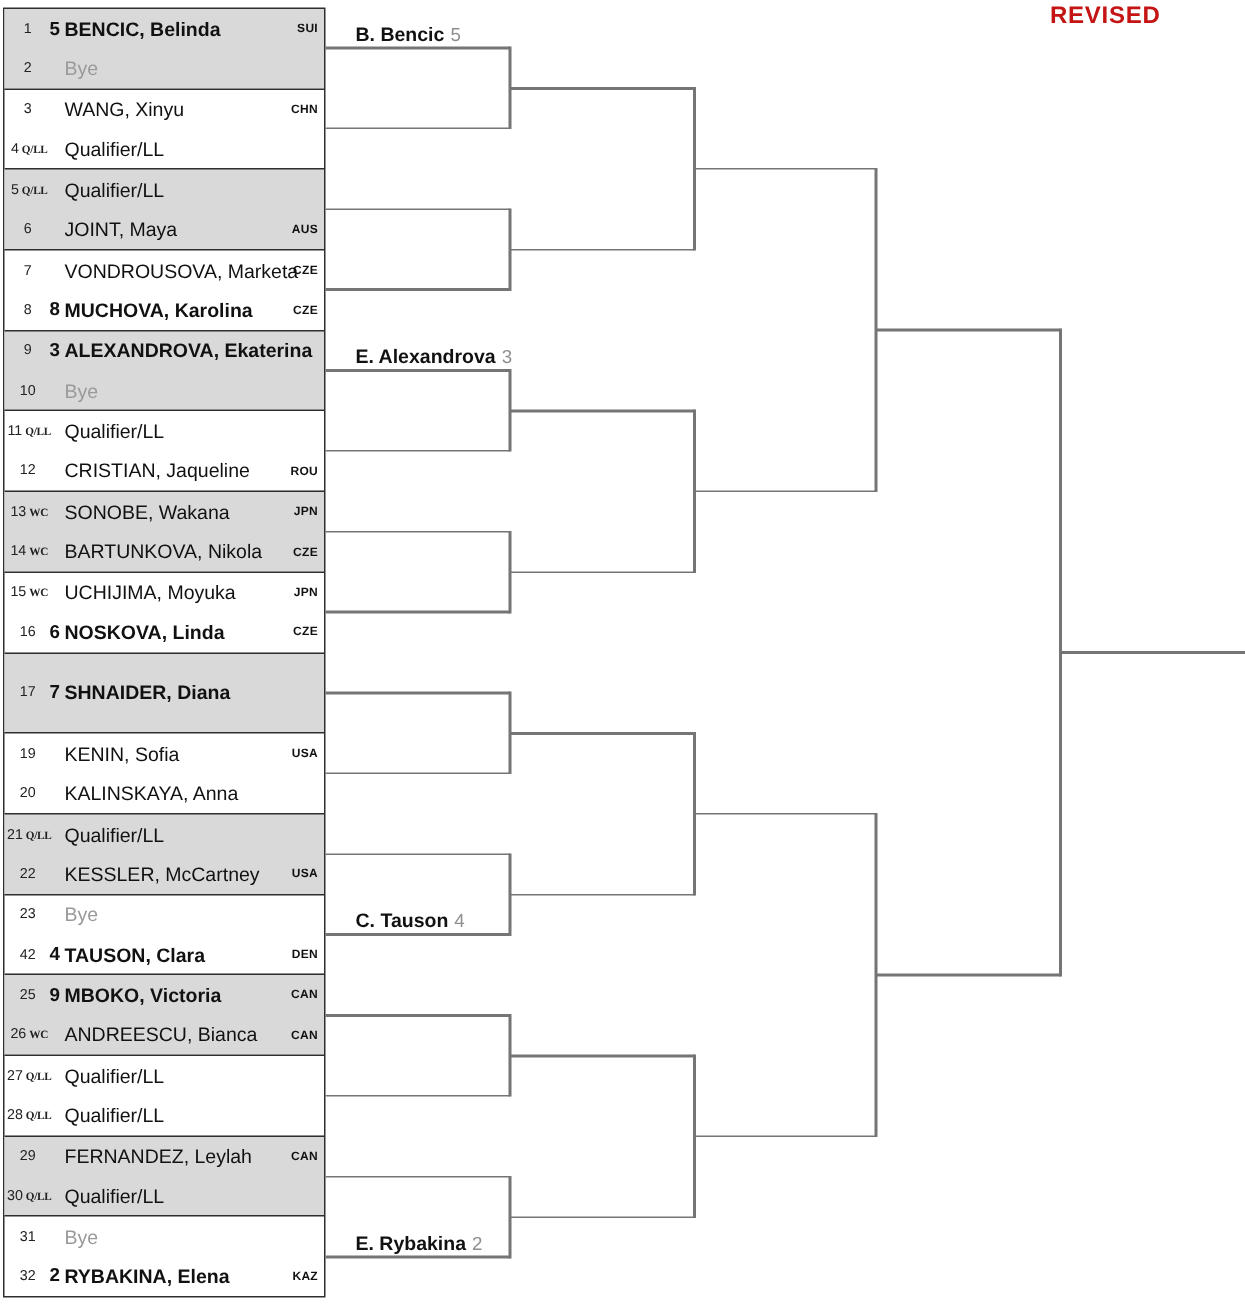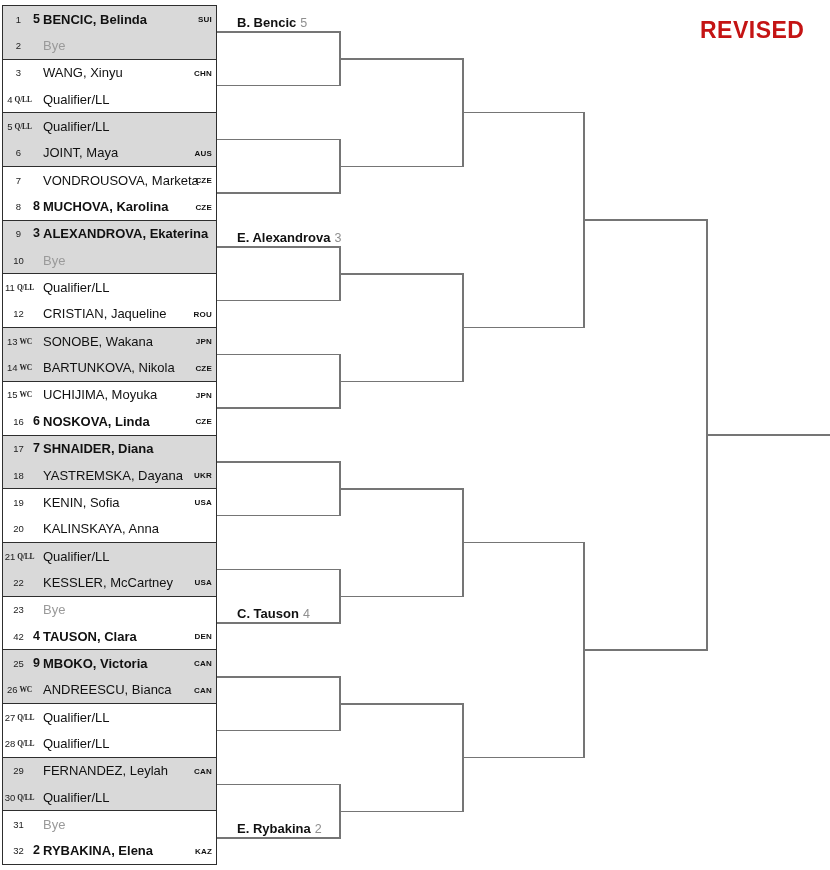--- a/index.html
+++ b/index.html
@@ -49,22 +49,22 @@
   .bracket { position:absolute; inset:0; }
   .hl, .vl { position:absolute; background:#757575; }
   .adv {
     position:absolute; left:221px; height:14px; line-height:14px;
     font-size:13px; font-weight:700; color:#111111; white-space:nowrap;padding-left:16px;
   }
   .adv .advs { font-weight:400; font-size:12.5px; color:#8f8f8f; margin-left:4px; }
 
   
   .stamp {
-    position:absolute; left:700px; top:17px;
-    font-size:23px; font-weight:700; color:#c41414; letter-spacing:0.5px;
+    position:absolute; left:700px; top:2px;
+    font-size:16px; font-weight:700; color:#c41414; letter-spacing:0.5px;
     white-space:nowrap;
   }
 </style>
 </head>
 <body>
 
 <div class="sheet">
 
   <div class="stamp">REVISED</div>
 
@@ -214,28 +214,20 @@
         </div>
       </div>
       <div class="pair shaded">
         <div class="row seeded">
           <span class="pos">
             <span class="posnum">17</span>
             <span class="tag"></span>
           </span>
           <span class="nm"><span class="seed">7</span><span class="pname">SHNAIDER, Diana</span></span>
           <span class="ctry"></span>
-        </div>
-        <div class="row">
-          <span class="pos">
-            <span class="posnum">18</span>
-            <span class="tag"></span>
-          </span>
-          <span class="nm"><span class="seed"></span><span class="pname">YASTREMSKA, Dayana</span></span>
-          <span class="ctry">UKR</span>
         </div>
       </div>
       <div class="pair">
         <div class="row">
           <span class="pos">
             <span class="posnum">19</span>
             <span class="tag"></span>
           </span>
           <span class="nm"><span class="seed"></span><span class="pname">KENIN, Sofia</span></span>
           <span class="ctry">USA</span>

